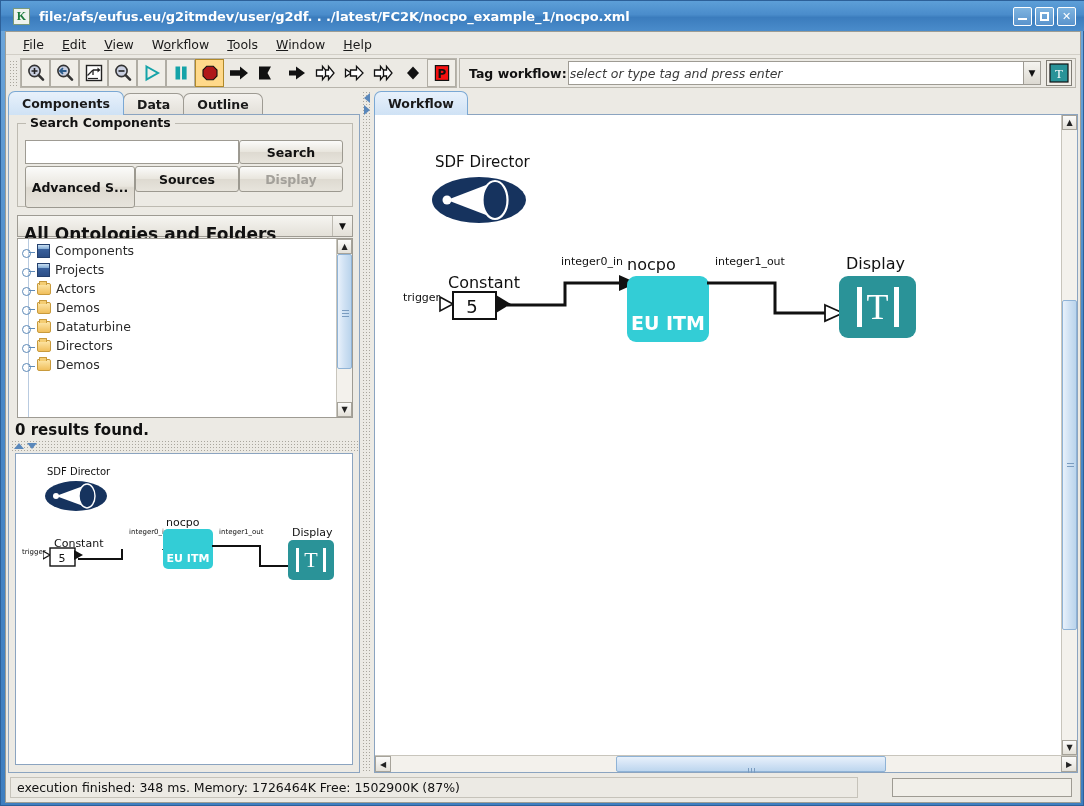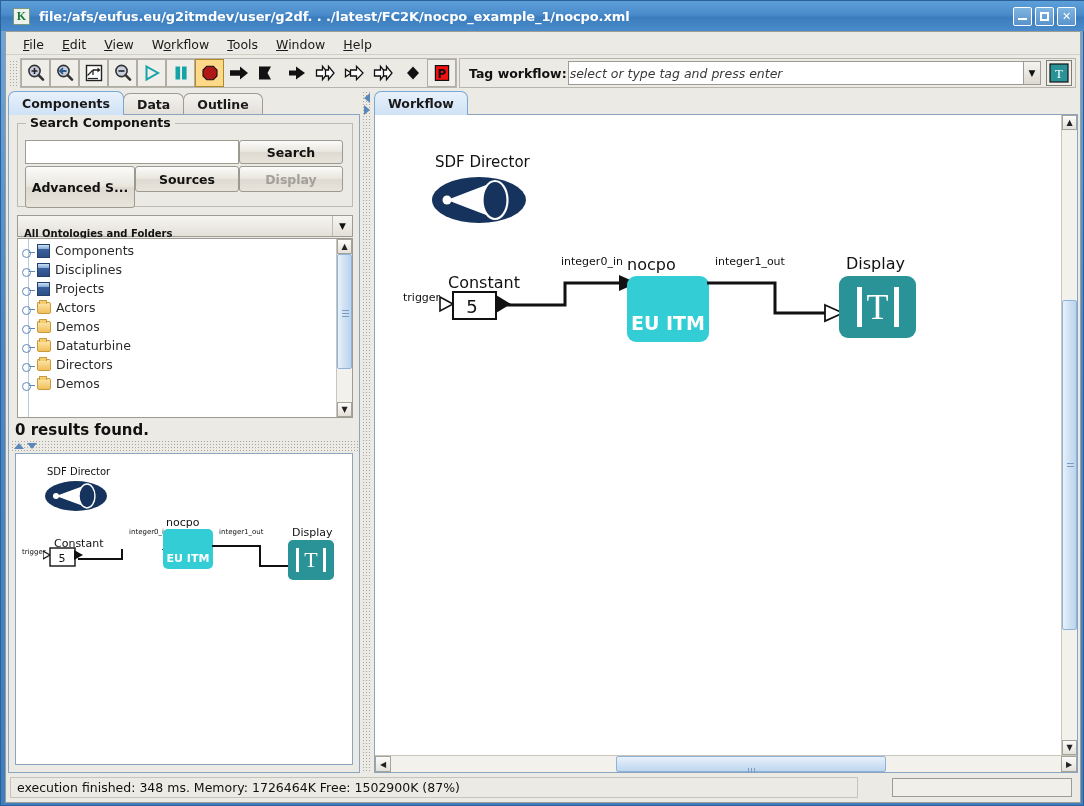--- a/index.html
+++ b/index.html
@@ -178,21 +178,21 @@
   #btn-adv { width:110px; height:42px;text-align:center; }
   #btn-sources { width:104px; height:26px; }
   #btn-cancel { width:104px; height:26px; }
 
   
   #onto-combo {
     position:absolute; left:8px; top:100px; width:336px; height:22px;
     background:linear-gradient(to bottom,#f6f5f1,#e3e0d8);
     border:1px solid #9e9b93; display:flex; align-items:center;
   }
-  #onto-label { flex:1; font-size:10px; font-weight:bold; color:#111; padding-left:6px;margin-top:15px; }
+  #onto-label { flex:1; font-size:17px; font-weight:bold; color:#111; padding-left:6px;margin-top:15px; }
   #onto-arrow {
     width:20px; height:20px; display:flex; align-items:center; justify-content:center;
     font-size:9px; color:#111; border-left:1px solid #bdbab1;
   }
 
   
   #tree-wrap {
     position:absolute; left:8px; top:123px; width:336px; height:180px;
     background:#ffffff; border:1px solid #9e9b93; display:flex;
   }
@@ -546,25 +546,20 @@
           </div>
 
           <div id="tree-wrap">
             <div id="tree">
               <div id="tree-guide"></div>
 
               <div class="tree-row">
                 <span class="handle"></span>
                 <span class="ico-db"></span>
                 <span>Components</span>
-              </div>
-              <div class="tree-row">
-                <span class="handle"></span>
-                <span class="ico-db"></span>
-                <span>Disciplines</span>
               </div>
               <div class="tree-row">
                 <span class="handle"></span>
                 <span class="ico-db"></span>
                 <span>Projects</span>
               </div>
               <div class="tree-row">
                 <span class="handle"></span>
                 <span class="ico-folder"></span>
                 <span>Actors</span>

